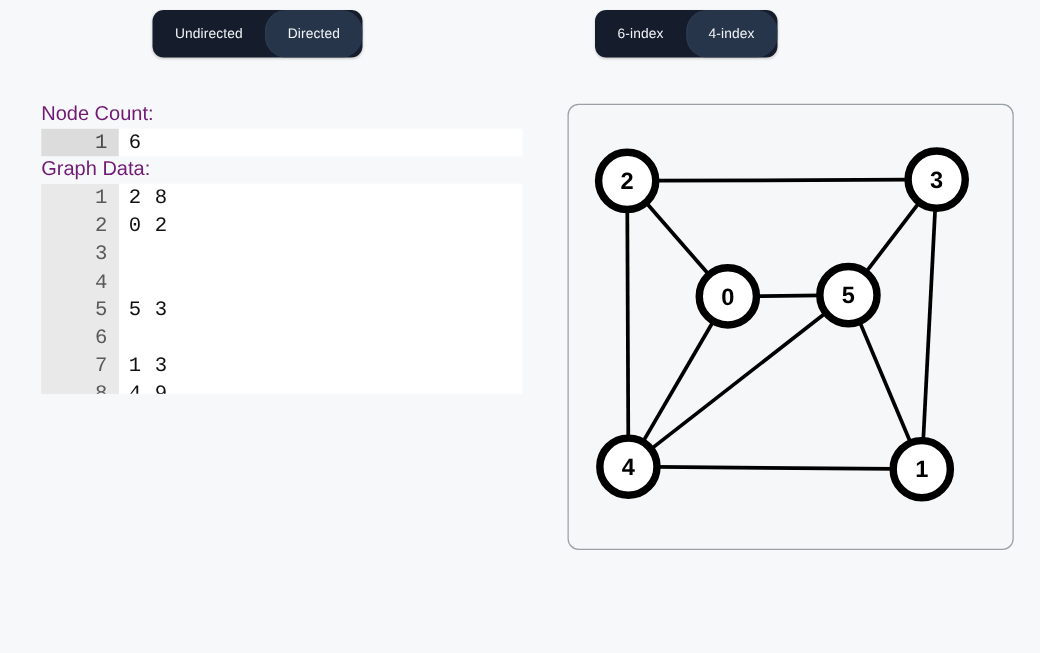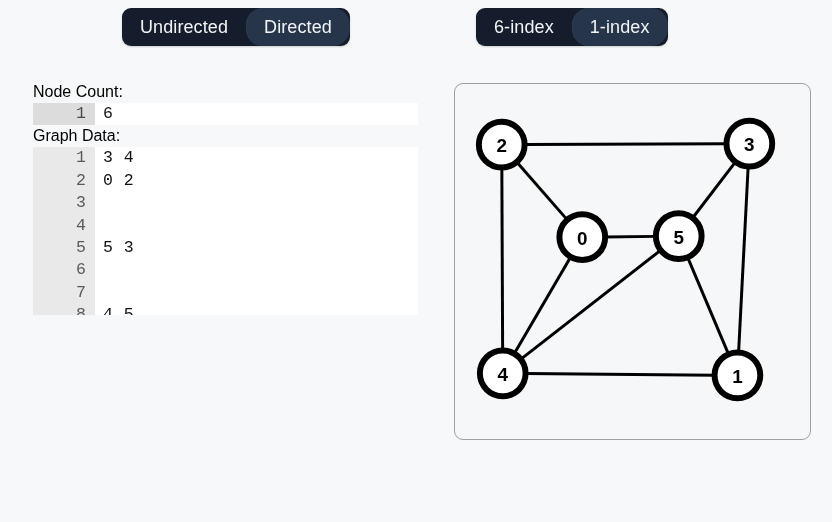--- a/index.html
+++ b/index.html
@@ -18,21 +18,21 @@
     position: absolute;
     display: flex;
     background: #151d2c;
     border-radius: 9px;
     padding: 0;
     overflow: hidden;
     box-shadow: 0 1px 2px rgba(0,0,0,.18);
   }
   .seg-btn {
     font-family: "Liberation Sans", sans-serif;
-    font-size: 18px;
+    font-size: 11px;
     color: #f2f4f7;
     background: transparent;
     border: none;
     padding: 0 18px;
     height: 38px;
     line-height: 38px;
     cursor: pointer;
     white-space: nowrap;
     letter-spacing: .1px;
   }
@@ -44,21 +44,21 @@
 
   
   #editor-panel {
     position: absolute;
     left: 33px; top: 82px;
     width: 385px;
   }
   .field-label {
     font-family: "Liberation Sans", sans-serif;
     font-size: 16px;
-    color: #000000;
+    color: #701a75;
     line-height: 20px;
     margin: 0 0 1px 0;
     white-space: nowrap;
   }
 
   .code-editor {
     position: relative;
     background: #ffffff;
     font-family: "Liberation Mono", monospace;
     font-size: 16.5px;
@@ -137,21 +137,21 @@
 
 <div id="root">
 
   <div class="seg-group" id="toggle-direction">
     <button class="seg-btn">Undirected</button>
     <button class="seg-btn lighter divider-left">Directed</button>
   </div>
 
   <div class="seg-group" id="toggle-indexing">
     <button class="seg-btn">6-index</button>
-    <button class="seg-btn lighter divider-left">1-index</button>
+    <button class="seg-btn lighter divider-left">4-index</button>
   </div>
 
   <div id="editor-panel">
 
     <div class="field-label">Node Count:</div>
 
     <div class="code-editor" id="node-count-editor">
       <div class="rows" id="node-count-rows">
           <div class="code-row">
             <div class="gutter">1</div>
@@ -160,45 +160,46 @@
         </div>
     </div>
 
     <div class="field-label">Graph Data:</div>
 
     <div class="code-editor" id="graph-data-editor">
       <div class="gutter-fill"></div>
       <div class="rows" id="graph-data-rows">
           <div class="code-row">
             <div class="gutter">1</div>
-            <div class="code-text">3 4</div>
+            <div class="code-text">2 8</div>
           </div>
           <div class="code-row">
             <div class="gutter">2</div>
             <div class="code-text">0 2</div>
           </div>
           <div class="code-row">
             <div class="gutter">3</div>
           </div>
           <div class="code-row">
             <div class="gutter">4</div>
           </div>
           <div class="code-row">
             <div class="gutter">5</div>
             <div class="code-text">5 3</div>
           </div>
           <div class="code-row">
             <div class="gutter">6</div>
           </div>
           <div class="code-row">
             <div class="gutter">7</div>
+            <div class="code-text">1 3</div>
           </div>
           <div class="code-row">
             <div class="gutter">8</div>
-            <div class="code-text">4 5</div>
+            <div class="code-text">4 9</div>
           </div>
         </div>
     </div>
   </div>
 
   <div id="graph-panel">
     <svg id="graph-svg" viewBox="454 83 357 357">
       <g id="edges-layer">
           <line x1="501.095651269841" y1="165.99979206343954" x2="501.904348730159" y2="352.00020793656046" class="edge-line"></line>
           <line x1="567.5508236143075" y1="220.41020489050126" x2="515.4491763856925" y2="160.58979510949874" class="edge-line"></line>

